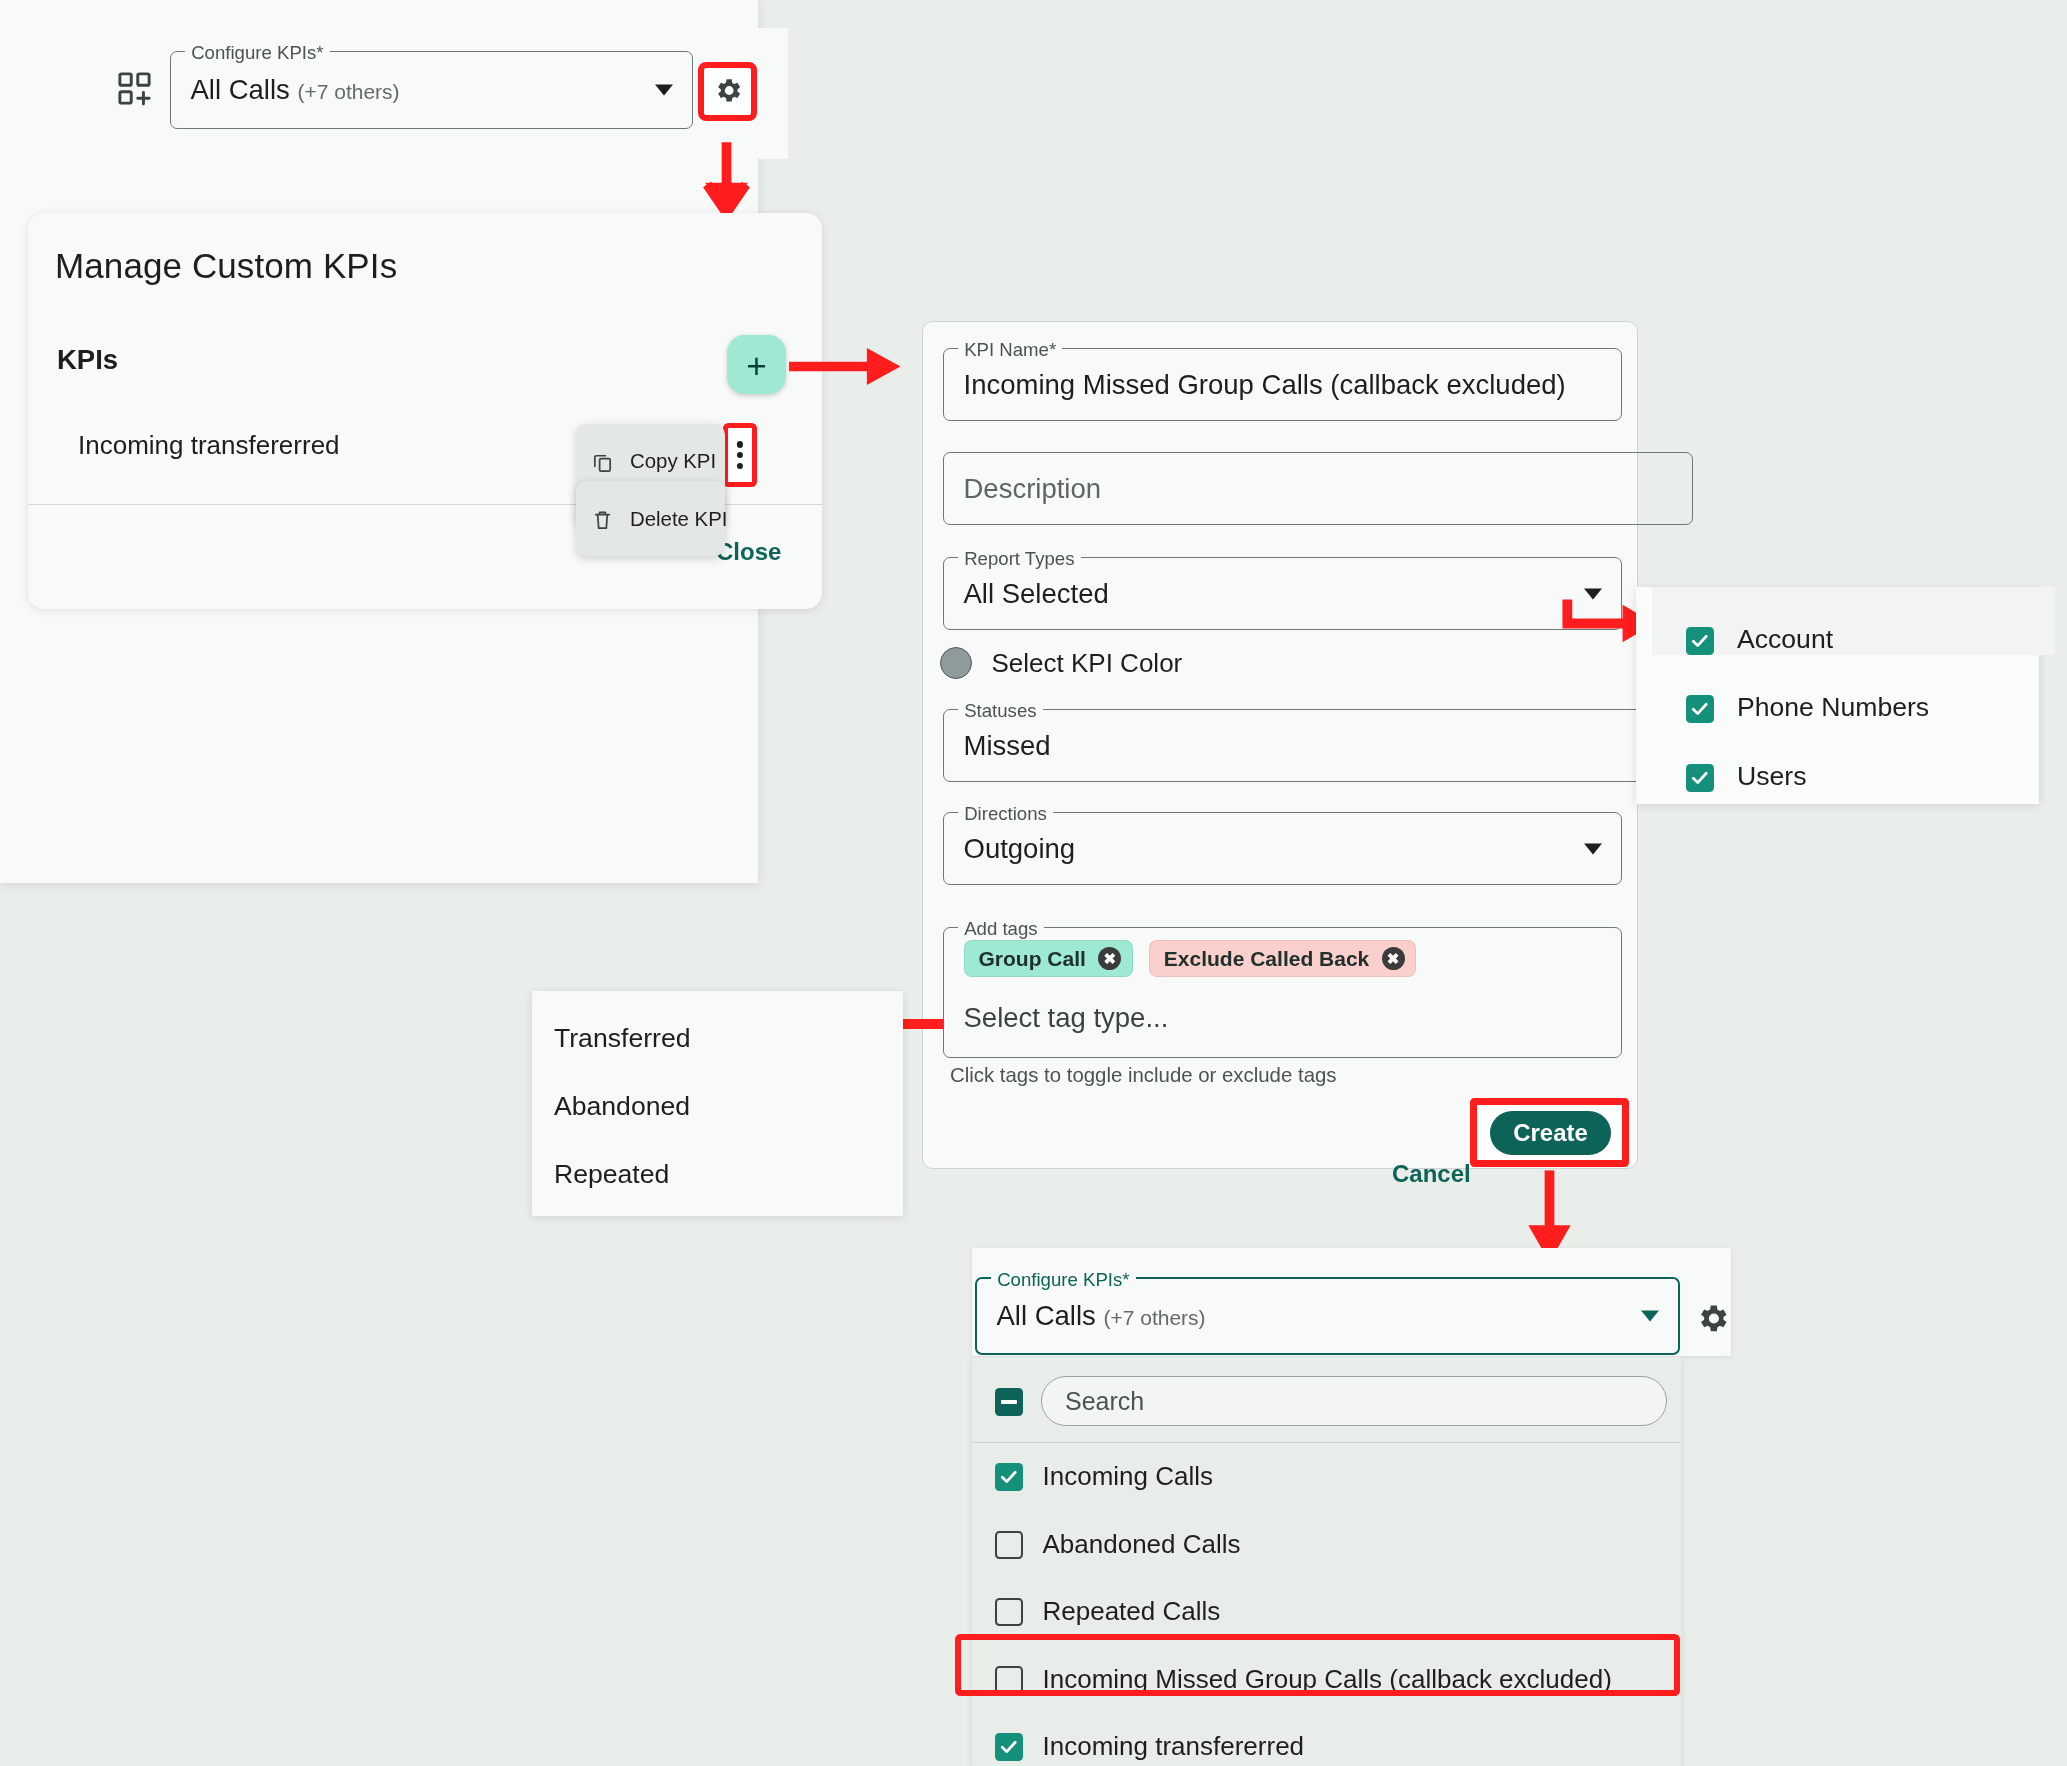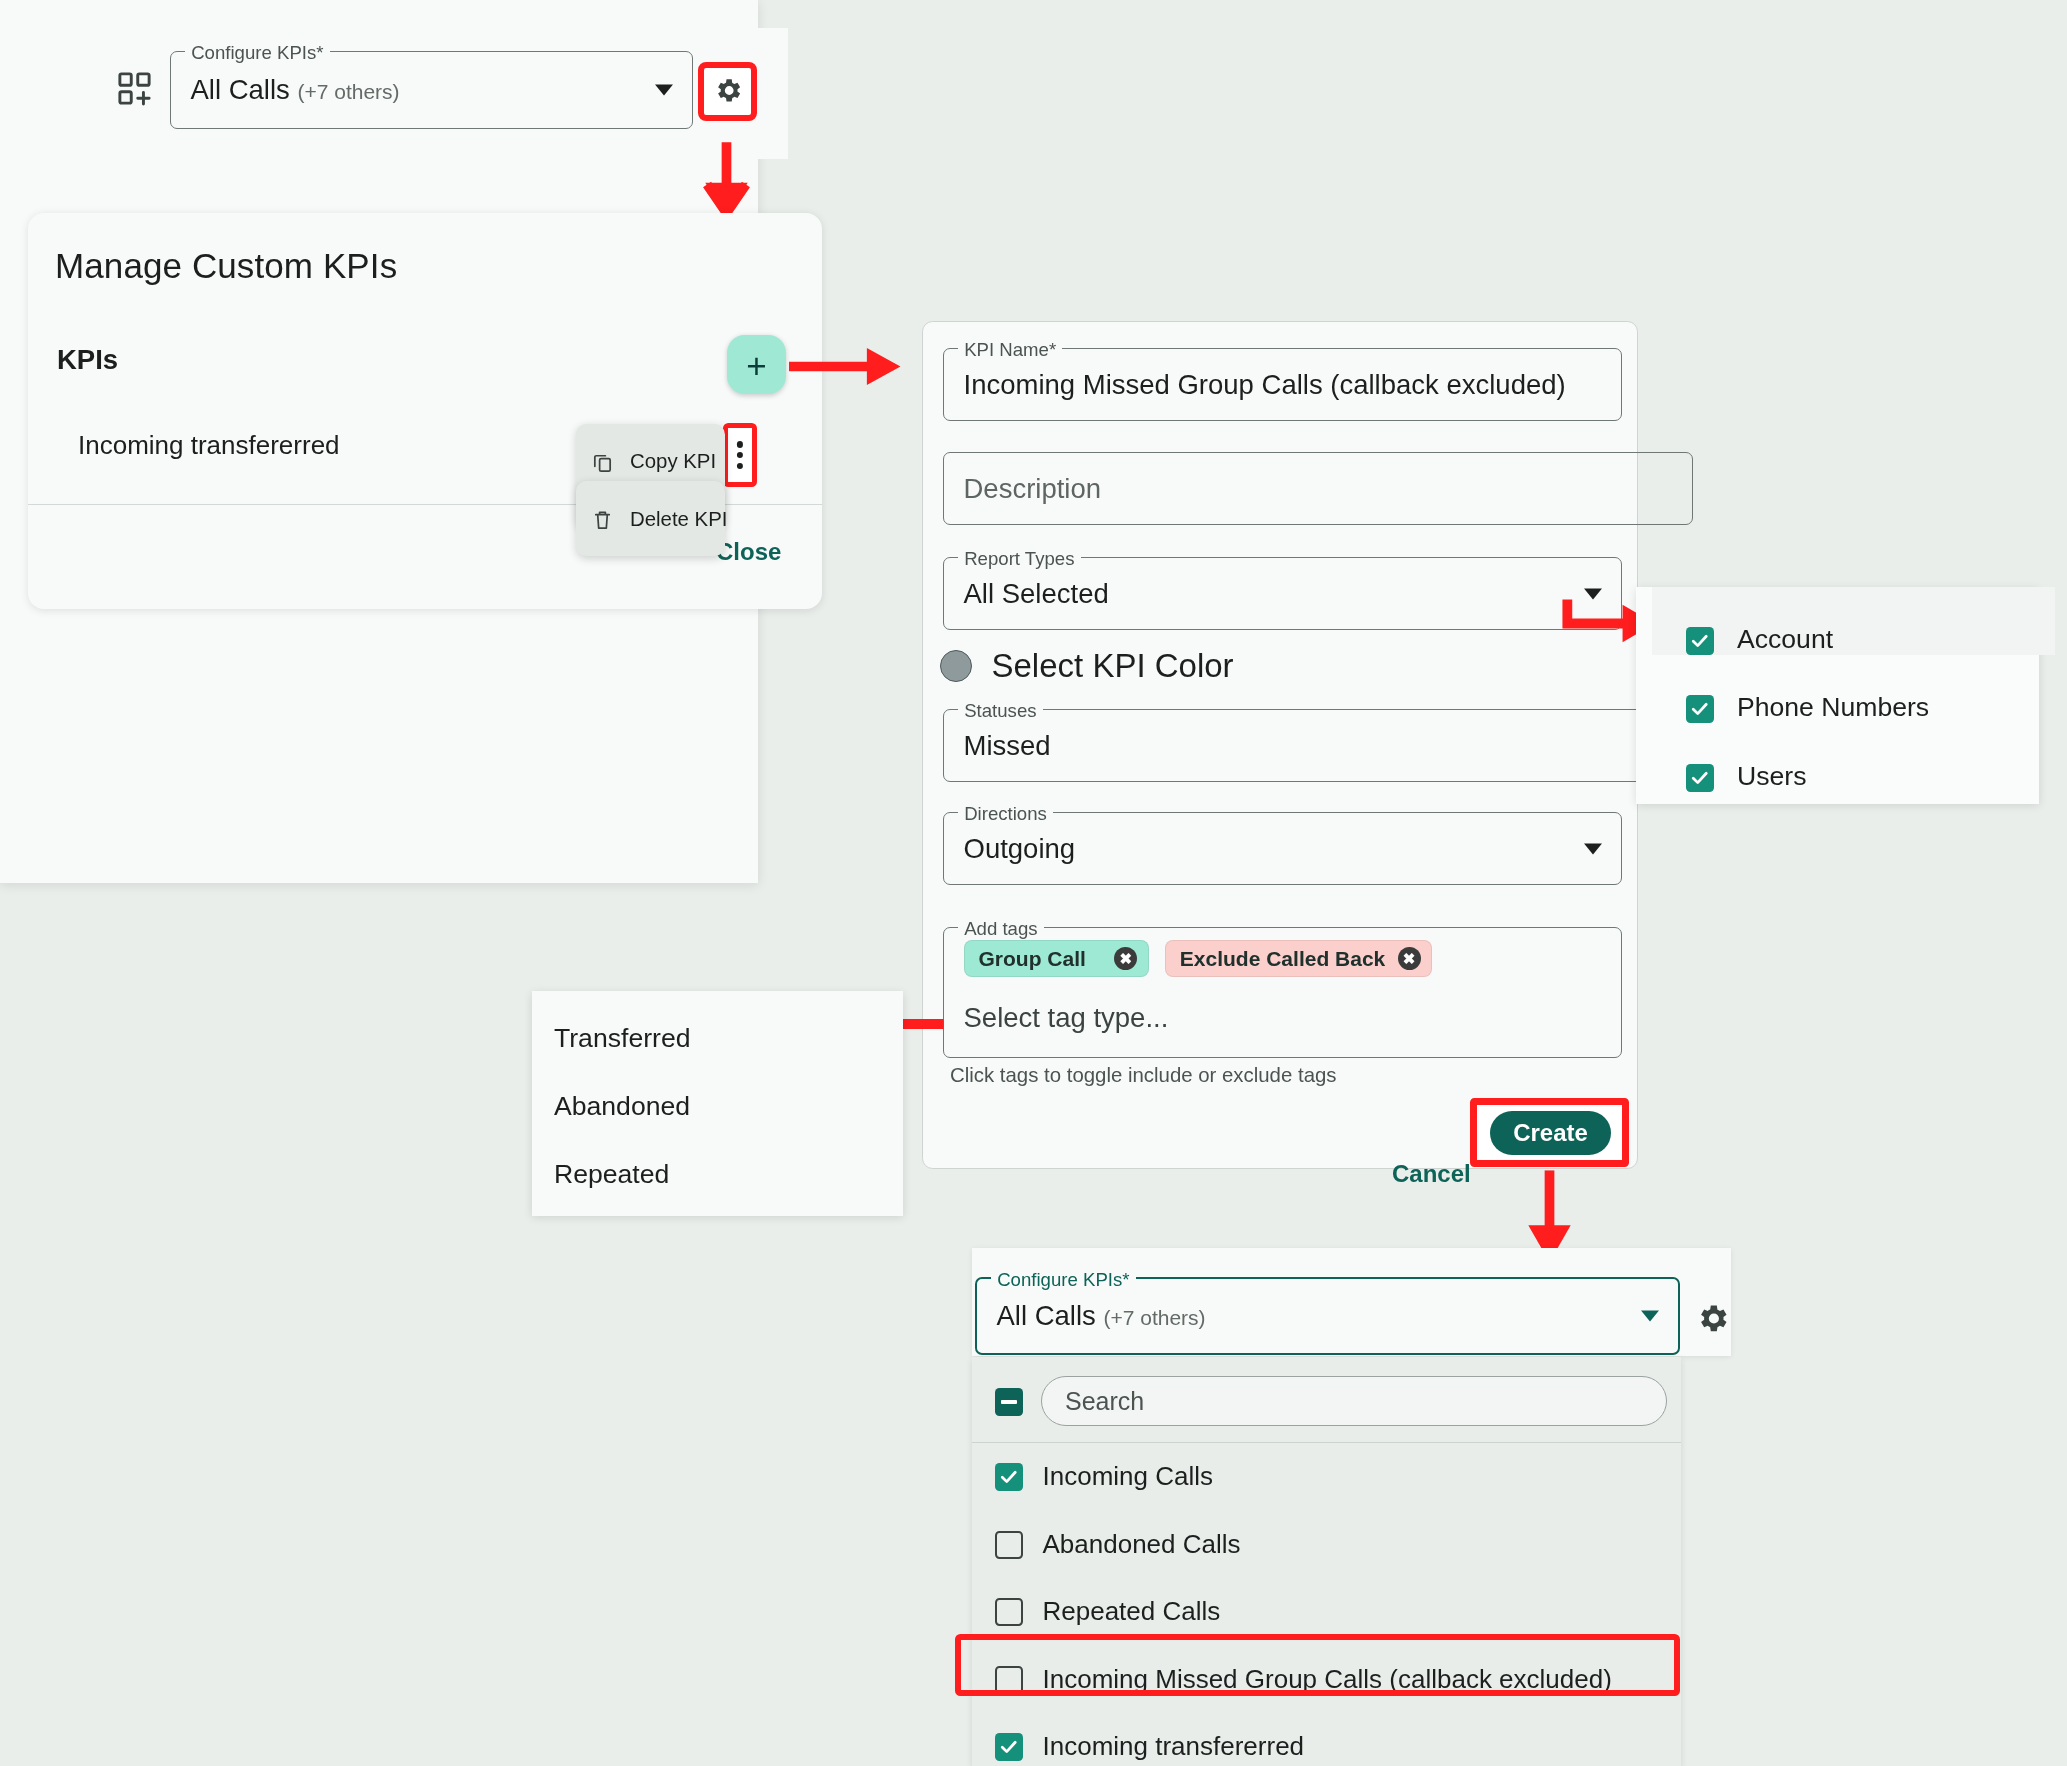--- a/index.html
+++ b/index.html
@@ -193,35 +193,35 @@
 
   #color-row {
     position: absolute; left: 940px; top: 647px;
     display: flex; align-items: center;
   }
   #color-swatch {
     width: 30px; height: 30px; border-radius: 50%;
     background: #8e9a9c; border: 1.8px solid #4e5a5c;
     margin-right: 19.5px;
   }
-  #color-label { font-size: 33px; color: #1c1f1e; }
+  #color-label { font-size: 26px; color: #1c1f1e; }
 
   .chips-row {
     position: absolute; left: 19.5px; top: 12.4px;
     display: flex; gap: 16px;
   }
   .chip {
     display: flex; align-items: center;
     border-radius: 8px;
     padding: 5.3px 10.6px 5.3px 14px;
     font-size: 21px; font-weight: bold;
     color: #20302c;
     border: 0.9px solid rgba(0,0,0,.07);
   }
-  .chip.include { background: #9ee9d4; gap: 16px; }
+  .chip.include { background: #9ee9d4; }
   .chip.exclude { background: #fbcfcb; }
   .chip .x {
     width: 23px; height: 23px; border-radius: 50%;
     background: #3b3b3b; color: #fff;
     margin-left: 12.4px;
     display:flex; align-items:center; justify-content:center;
     font-size: 15px; font-weight: bold; line-height:1;
   }
   #tag-placeholder {
     position: absolute; left: 19.5px; top: 74px;

